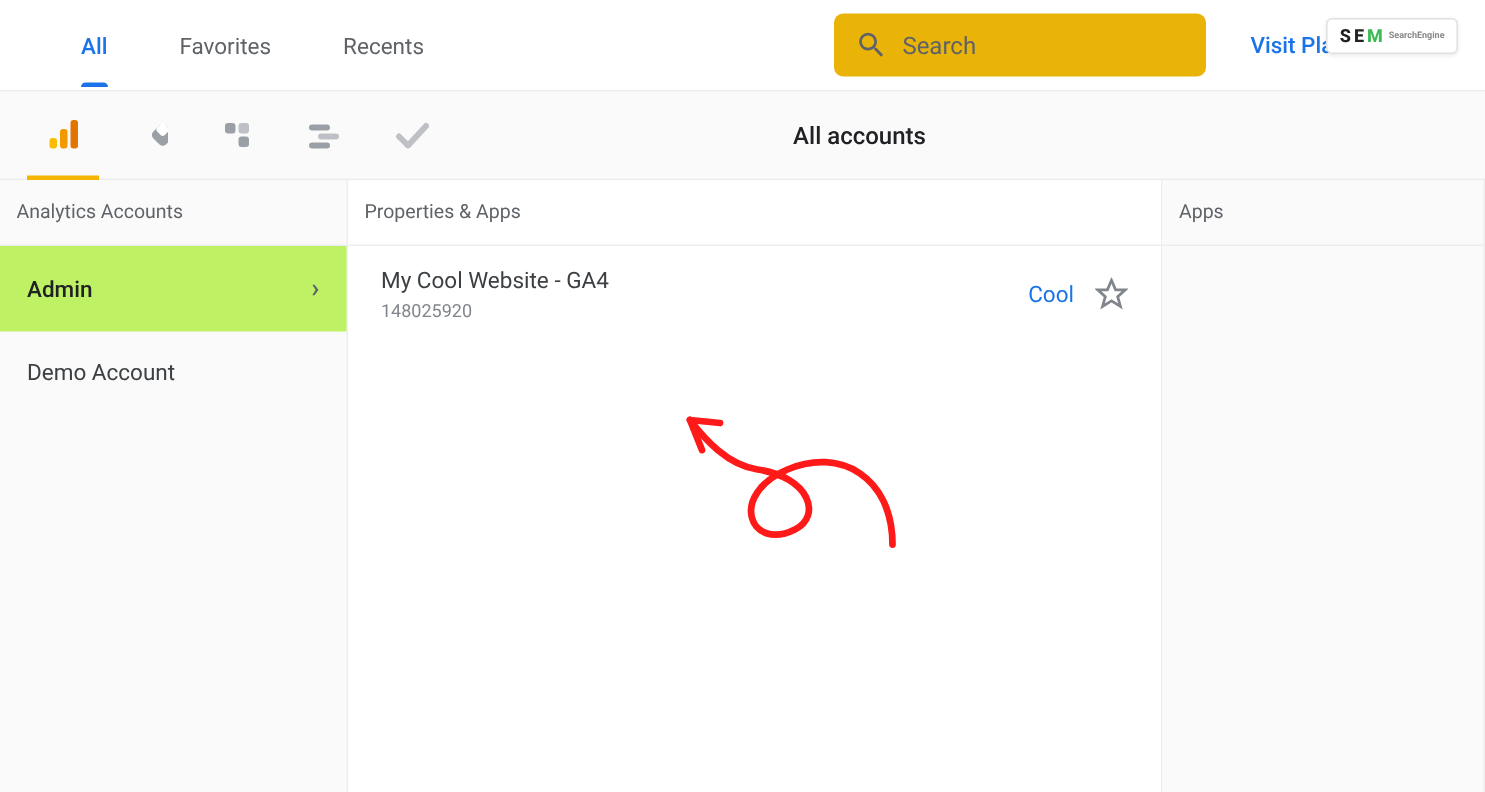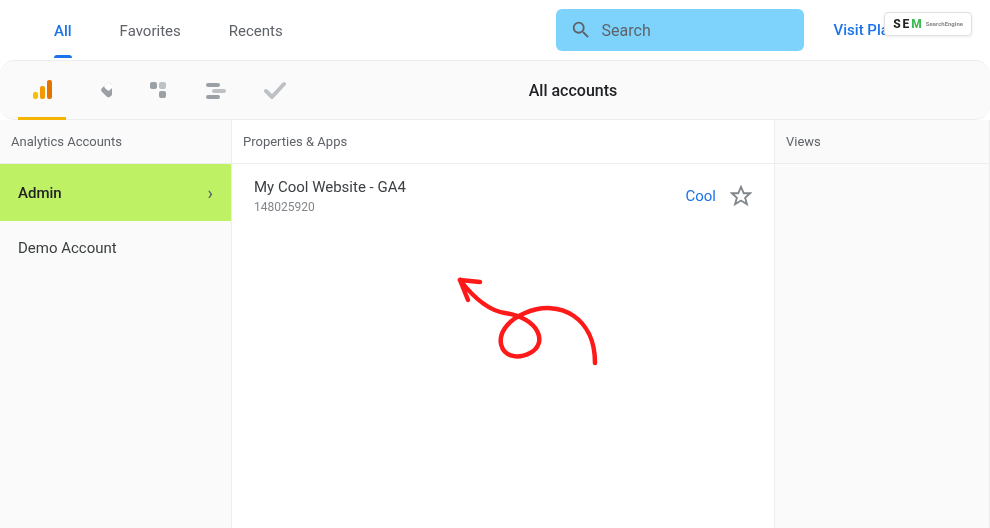--- a/index.html
+++ b/index.html
@@ -34,21 +34,21 @@
     bottom: 0; left: 24px; right: 24px;
     height: 3px;
     background: #1a73e8;
     border-radius: 3px 3px 0 0;
   }
   .search {
     margin-left: auto;
     margin-right: 30px;
     display: flex;
     align-items: center;
-    background: #7dd3fc;
+    background: #eab308;
     border-radius: 6px;
     height: 42px;
     width: 248px;
     padding: 0 14px;
     color: #5f6368;
   }
   .search svg { width: 22px; height: 22px; fill: #5f6368; margin-right: 10px; }
   .search span { font-size: 16px; color: #5f6368; }
   .visit-link {
     color: #1a73e8;
@@ -76,21 +76,20 @@
   .badge .sem-m { color: #3cba54; font-size:12px; font-weight:800;}
   .badge .sem-txt { font-size:6px; color:#888; line-height:1; margin-left:2px;}
   .product-row {
     display: flex;
     align-items: center;
     padding: 0 30px;
     height: 60px;
     background: #fafafa;
     border-top: 1px solid #eceded;
     border-bottom: 1px solid #eceded;
-    border-radius: 15px;
   }
   .product-icons { display: flex; gap: 34px; align-items: center; }
   .product-icon { width: 24px; height: 24px; cursor: pointer; position: relative; }
   .product-icon.active::after {
     content:"";
     position:absolute;
     left:-12px; right:-12px; bottom:-18px;
     height:3px;
     background:#f4b400;
   }
@@ -245,21 +244,21 @@
       <div class="prop-right">
         <span class="open-link">Cool</span>
         <svg class="star" viewBox="0 0 24 24">
             <polygon points="12,2 15,9 22,9 16.5,14 18.5,21 12,17 5.5,21 7.5,14 2,9 9,9"></polygon>
           </svg>
       </div>
     </div>
   </div>
 
   <div class="col col-views">
-    <div class="col-header">Views</div>
+    <div class="col-header">Apps</div>
   </div>
 
 </div>
 
 <svg class="annotation" width="200" height="130" viewBox="0 0 200 130">
   <path d="M 165 105 C 165 60, 130 40, 95 55 C 55 72, 70 110, 100 95 C 118 86, 110 60, 75 55 C 55 52, 40 35, 30 22" stroke="#ff1a1a" stroke-width="4.5" fill="none" stroke-linecap="round"></path>
   <path d="M 30 22 L 50 24 M 30 22 L 38 42" stroke="#ff1a1a" stroke-width="4.5" fill="none" stroke-linecap="round"></path>
 </svg>
 
 </body></html>

